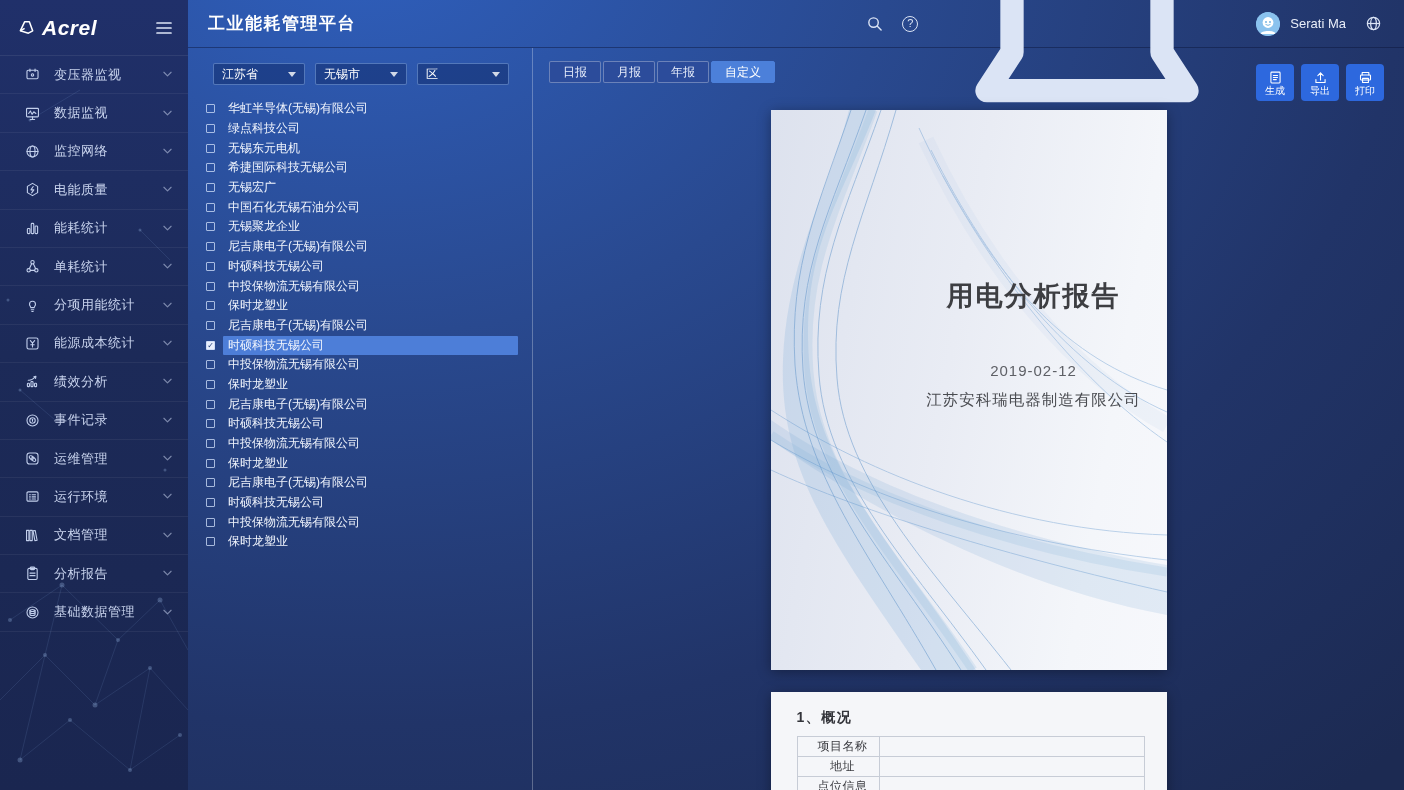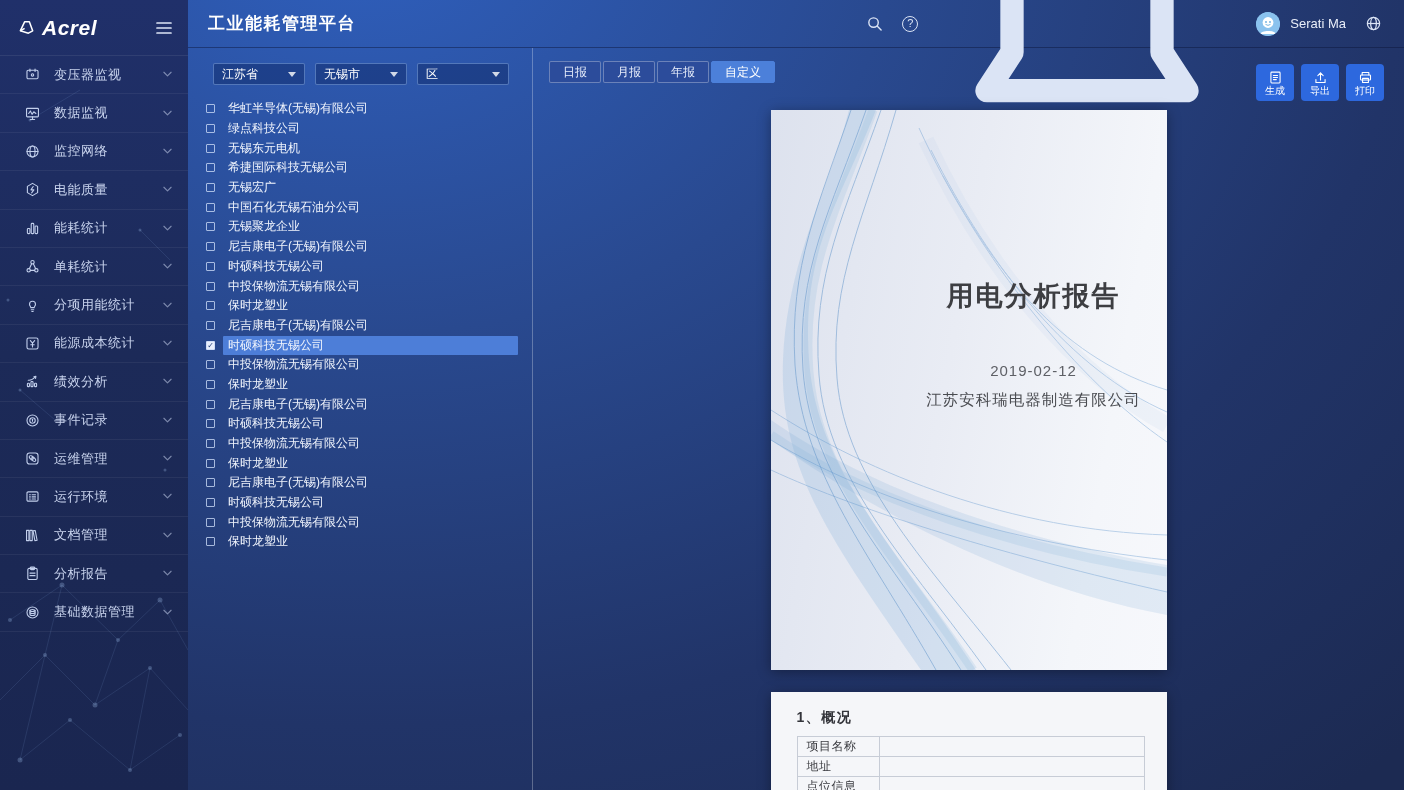--- a/index.html
+++ b/index.html
@@ -90,21 +90,21 @@
   .cover-title { margin-top:168px; font-size:27px; font-weight:600; color:#3d3e42;
                  letter-spacing:2px; }
   .cover-date { margin-top:48px; font-size:15px; color:#5e6066; letter-spacing:1px; }
   .cover-company { margin-top:11px; font-size:15.5px; color:#4a4c51; letter-spacing:1px; }
 
   .page2 { width:396px; height:150px; background:#f5f6f9; box-shadow:0 2px 12px rgba(0,0,0,0.35);
            padding:17px 0 0 26px; }
   .section-heading { font-size:14px; font-weight:600; color:#33343a; letter-spacing:1.5px; }
   .overview-table { margin-top:9px; width:348px; border-collapse:collapse; }
   .overview-table td { border:1px solid #c7ccd6; height:20px; font-size:12px; color:#3a3b40; }
-  .overview-table td.lbl { width:82px; padding-left:9px; letter-spacing:.5px; }
+  .overview-table td.lbl { width:82px; padding-left:9px; letter-spacing:.5px;text-align:center; }
 </style>
 </head>
 <body>
 
 <div class="app">
 
   <aside class="sidebar">
     <svg class="net-pattern" viewBox="0 0 188 790" fill="none">
       <g stroke="rgba(140,175,235,0.13)" stroke-width="1">
         <path d="M10 620 L62 585 L118 640 L160 600 L188 650"></path>

